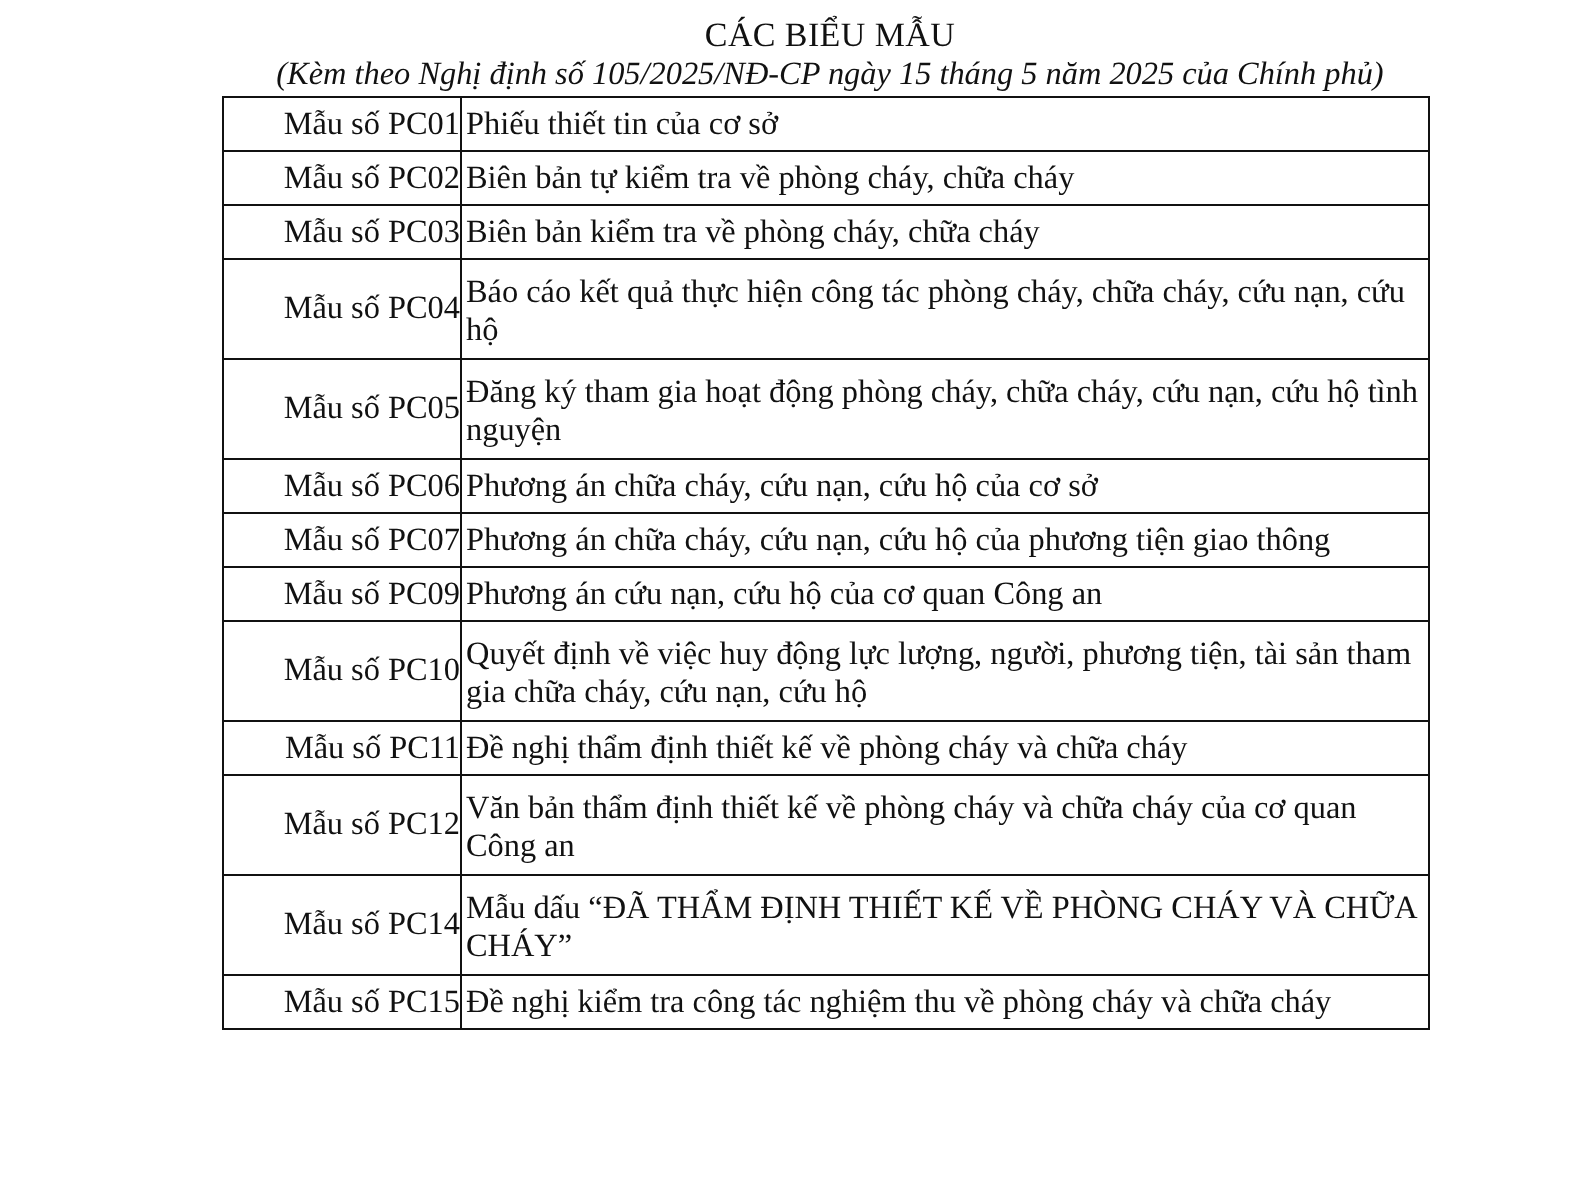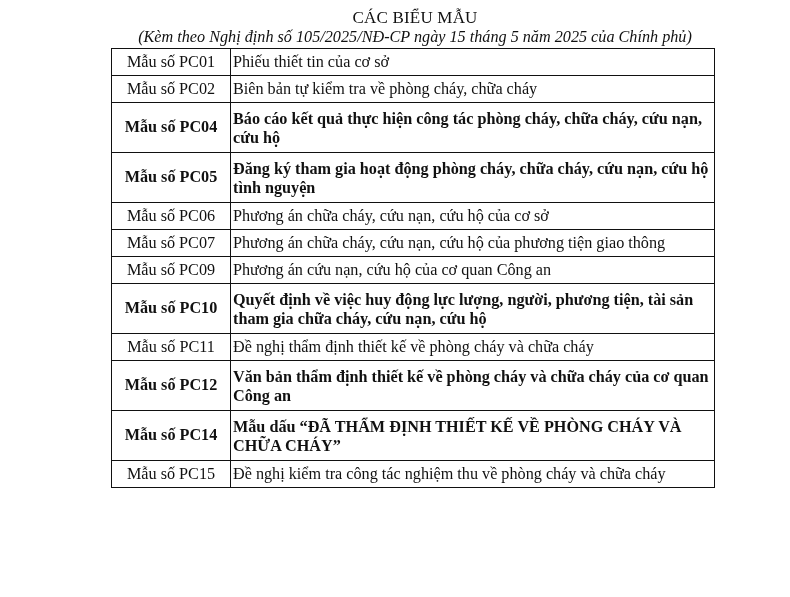--- a/index.html
+++ b/index.html
@@ -5,41 +5,45 @@
   html, body { margin:0; padding:0; background:#ffffff; }
   body { width:790px; height:597px; overflow:hidden; position:relative;
          font-family:"Liberation Serif", "DejaVu Serif", serif; color:#111; }
   .title { position:absolute; left:0; width:830px; top:8px; text-align:center;
            font-size:17px; letter-spacing:0.2px; }
   .subtitle { position:absolute; left:0; width:830px; top:28px; text-align:center;
               font-size:16.2px; font-style:italic; white-space:nowrap; }
   table { position:absolute; left:111px; top:48px; width:604px;
           border-collapse:collapse; table-layout:fixed; }
   td { border:1px solid #111; font-size:16.2px; line-height:19px; padding:0; vertical-align:middle; }
-  td.code { width:118px; text-align:center; }
+  td.code { width:118px; text-align:right; }
   td.desc { padding-left:2px; padding-right:2px; text-align:left; }
   tr.single td { height:26px; }
-  tr.double td { height:47px;font-weight:bold; }
+  tr.double td { height:47px; }
   tr.double td.desc { padding-top:2px;margin-top:26px; }
 </style>
 </head>
 <body>
 
 <div class="title">CÁC BIỂU MẪU</div>
 <div class="subtitle">(Kèm theo Nghị định số 105/2025/NĐ-CP ngày 15 tháng 5 năm 2025 của Chính phủ)</div>
 
 <table>
   <tbody>
     <tr class="single">
       <td class="code">Mẫu số PC01</td>
       <td class="desc">Phiếu thiết tin của cơ sở</td>
     </tr>
     <tr class="single">
       <td class="code">Mẫu số PC02</td>
       <td class="desc">Biên bản tự kiểm tra về phòng cháy, chữa cháy</td>
+    </tr>
+    <tr class="single">
+      <td class="code">Mẫu số PC03</td>
+      <td class="desc">Biên bản kiểm tra về phòng cháy, chữa cháy</td>
     </tr>
     <tr class="double">
       <td class="code">Mẫu số PC04</td>
       <td class="desc">Báo cáo kết quả thực hiện công tác phòng cháy, chữa cháy, cứu nạn, cứu hộ</td>
     </tr>
     <tr class="double">
       <td class="code">Mẫu số PC05</td>
       <td class="desc">Đăng ký tham gia hoạt động phòng cháy, chữa cháy, cứu nạn, cứu hộ tình nguyện</td>
     </tr>
     <tr class="single">

